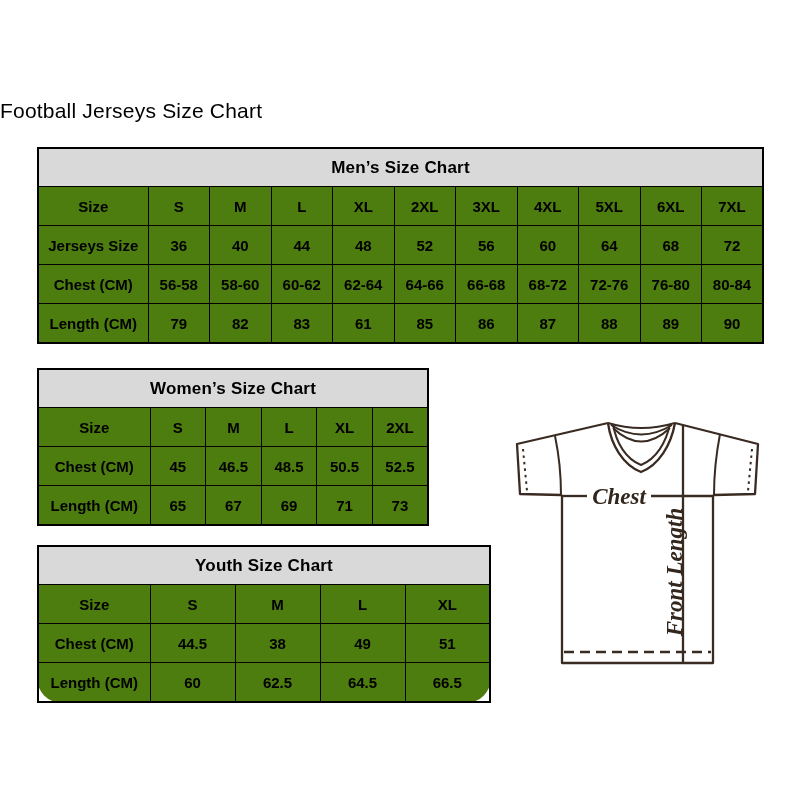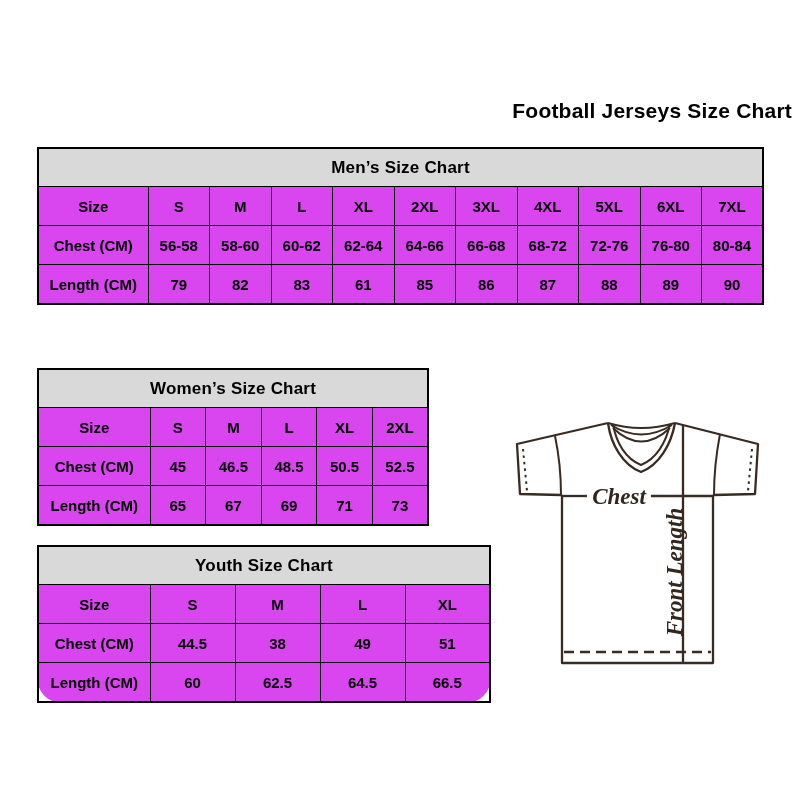--- a/index.html
+++ b/index.html
@@ -1,26 +1,26 @@
 <!DOCTYPE html>
 <html><head>
 <meta charset="utf-8">
 <style>
   html,body{margin:0;padding:0;background:#fff;}
   .page{
     position:relative;width:800px;height:800px;background:#ffffff;
     font-family:"Liberation Sans",sans-serif;overflow:hidden;
   }
   .page-title{
-    position:absolute;top:99px;left:0;width:776px;text-align:right;
-    font-size:21px;font-weight:700;color:#000;letter-spacing:0.2px;margin-left:16px;
+    position:absolute;top:99px;left:0;width:776px;text-align:left;
+    font-size:21px;font-weight:400;color:#000;letter-spacing:0.2px;
   }
   table.size-table{
     position:absolute;border-collapse:collapse;table-layout:fixed;
-    background:#d946ef;border:2px solid #000;
+    background:#4d7c0f;border:2px solid #000;
   }
   table.men{left:37px;top:147px;width:727px;}
   table.women{left:37px;top:368px;width:392px;}
   table.youth{left:37px;top:545px;width:454px;border-radius:25px;}
   .size-table th,.size-table td{
     border:1.5px solid #000;height:38px;padding:0 2px;
     text-align:center;vertical-align:middle;
     font-weight:700;font-size:15px;color:#000;
     overflow:hidden;white-space:nowrap;
   }
@@ -69,20 +69,33 @@
           <td>L</td>
           <td>XL</td>
           <td>2XL</td>
           <td>3XL</td>
           <td>4XL</td>
           <td>5XL</td>
           <td>6XL</td>
           <td>7XL</td>
         </tr>
         <tr>
+          <th>Jerseys Size</th>
+          <td>36</td>
+          <td>40</td>
+          <td>44</td>
+          <td>48</td>
+          <td>52</td>
+          <td>56</td>
+          <td>60</td>
+          <td>64</td>
+          <td>68</td>
+          <td>72</td>
+        </tr>
+        <tr>
           <th>Chest (CM)</th>
           <td>56-58</td>
           <td>58-60</td>
           <td>60-62</td>
           <td>62-64</td>
           <td>64-66</td>
           <td>66-68</td>
           <td>68-72</td>
           <td>72-76</td>
           <td>76-80</td>

